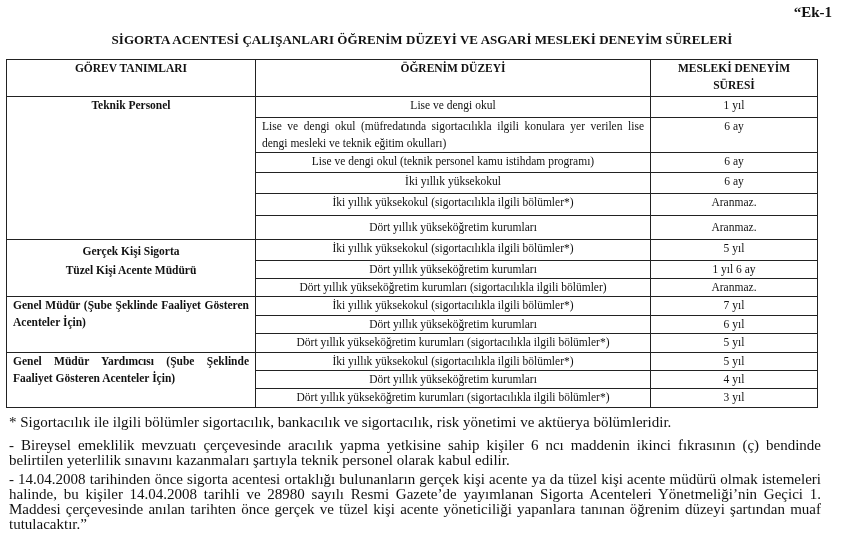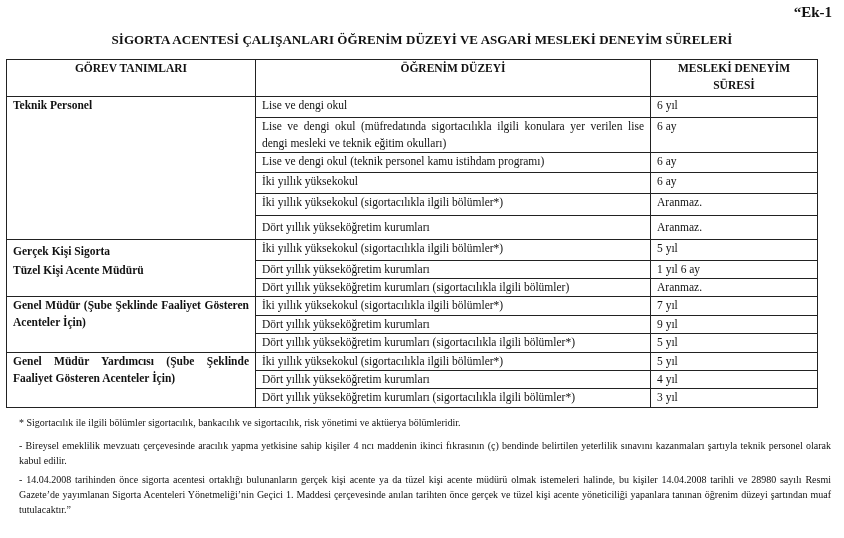--- a/index.html
+++ b/index.html
@@ -10,31 +10,31 @@
     .ek { position: absolute; right: 12px; top: 4px; font-weight: bold; font-size: 15px; }
     .title {
       position: absolute; left: 0; width: 844px; top: 32px; text-align: center;
       font-weight: bold; font-size: 13px; letter-spacing: 0.05px;
     }
     table.main {
       position: absolute; left: 6px; top: 59px; width: 812px;
       border-collapse: collapse; font-size: 11.5px; table-layout: fixed;
     }
     table.main td, table.main th {
-      border: 1px solid #222; padding: 0 6px; vertical-align: top; line-height: 17px;
+      border: 1px solid #222; padding: 0 6px; vertical-align: top; line-height: 17px; text-align: center;
     }
     table.main th { font-weight: bold; text-align: center; font-size: 11.5px; }
     th.c1 { width: 236px; vertical-align: middle; }
     th.c2 { width: 382px; padding-top: 3px; }
     th.c3 { padding-top: 3px; }
     td.role { font-weight: bold; vertical-align: middle; }
     td.role.justify { text-align: justify; text-align-last: left; }
     td.edu { padding-left: 4px; border-radius: 7px; }
     td.dur { padding-left: 4px; }
-    .notes { position: absolute; left: 19px; width: 812px; font-size: 10px; line-height: 15px; }
+    .notes { position: absolute; left: 9px; width: 812px; font-size: 15px; line-height: 15px; }
     .note1 { top: 415px; }
     .note2 { top: 438px; text-align: justify; }
     .note3 { top: 472px; text-align: justify; }
   </style>
 </head>
 <body>
 
 <div class="ek">“Ek-1</div>
 <div class="title">SİGORTA ACENTESİ ÇALIŞANLARI ÖĞRENİM DÜZEYİ VE ASGARİ MESLEKİ DENEYİM SÜRELERİ</div>
 
@@ -44,21 +44,21 @@
       <th class="c1">GÖREV TANIMLARI</th>
       <th class="c2">ÖĞRENİM DÜZEYİ</th>
       <th class="c3">MESLEKİ DENEYİM SÜRESİ</th>
     </tr>
   </thead>
   <tbody>
 
     <tr style="height:21px">
       <td class="role" rowspan="6">Teknik Personel</td>
       <td class="edu">Lise ve dengi okul</td>
-      <td class="dur">6 yıl</td>
+      <td class="dur">1 yıl</td>
     </tr>
     <tr style="height:35px">
       <td class="edu" style="text-align:justify">Lise ve dengi okul (müfredatında sigortacılıkla ilgili konulara yer verilen lise dengi mesleki ve teknik eğitim okulları)</td>
       <td class="dur">6 ay</td>
     </tr>
     <tr style="height:20px">
       <td class="edu">Lise ve dengi okul (teknik personel kamu istihdam programı)</td>
       <td class="dur">6 ay</td>
     </tr>
     <tr style="height:21px">
@@ -91,21 +91,21 @@
       <td class="dur">Aranmaz.</td>
     </tr>
 
     <tr style="height:19px">
       <td class="role justify" rowspan="3">Genel Müdür (Şube Şeklinde Faaliyet Gösteren Acenteler İçin)</td>
       <td class="edu">İki yıllık yüksekokul (sigortacılıkla ilgili bölümler*)</td>
       <td class="dur">7 yıl</td>
     </tr>
     <tr style="height:18px">
       <td class="edu">Dört yıllık yükseköğretim kurumları</td>
-      <td class="dur">9 yıl</td>
+      <td class="dur">6 yıl</td>
     </tr>
     <tr style="height:19px">
       <td class="edu">Dört yıllık yükseköğretim kurumları (sigortacılıkla ilgili bölümler*)</td>
       <td class="dur">5 yıl</td>
     </tr>
 
     <tr style="height:18px">
       <td class="role justify" rowspan="3">Genel Müdür Yardımcısı (Şube Şeklinde Faaliyet Gösteren Acenteler İçin)</td>
       <td class="edu">İki yıllık yüksekokul (sigortacılıkla ilgili bölümler*)</td>
       <td class="dur">5 yıl</td>
@@ -115,14 +115,14 @@
       <td class="dur">4 yıl</td>
     </tr>
     <tr style="height:19px">
       <td class="edu">Dört yıllık yükseköğretim kurumları (sigortacılıkla ilgili bölümler*)</td>
       <td class="dur">3 yıl</td>
     </tr>
   </tbody>
 </table>
 
 <div class="notes note1">* Sigortacılık ile ilgili bölümler sigortacılık, bankacılık ve sigortacılık, risk yönetimi ve aktüerya bölümleridir.</div>
-<div class="notes note2">- Bireysel emeklilik mevzuatı çerçevesinde aracılık yapma yetkisine sahip kişiler 4 ncı maddenin ikinci fıkrasının (ç) bendinde belirtilen yeterlilik sınavını kazanmaları şartıyla teknik personel olarak kabul edilir.</div>
+<div class="notes note2">- Bireysel emeklilik mevzuatı çerçevesinde aracılık yapma yetkisine sahip kişiler 6 ncı maddenin ikinci fıkrasının (ç) bendinde belirtilen yeterlilik sınavını kazanmaları şartıyla teknik personel olarak kabul edilir.</div>
 <div class="notes note3">- 14.04.2008 tarihinden önce sigorta acentesi ortaklığı bulunanların gerçek kişi acente ya da tüzel kişi acente müdürü olmak istemeleri halinde,  bu kişiler 14.04.2008 tarihli ve 28980 sayılı Resmi Gazete’de yayımlanan Sigorta Acenteleri Yönetmeliği’nin Geçici 1. Maddesi çerçevesinde anılan tarihten önce gerçek ve tüzel kişi acente yöneticiliği yapanlara tanınan öğrenim düzeyi şartından muaf tutulacaktır.”</div>
 
 </body></html>

